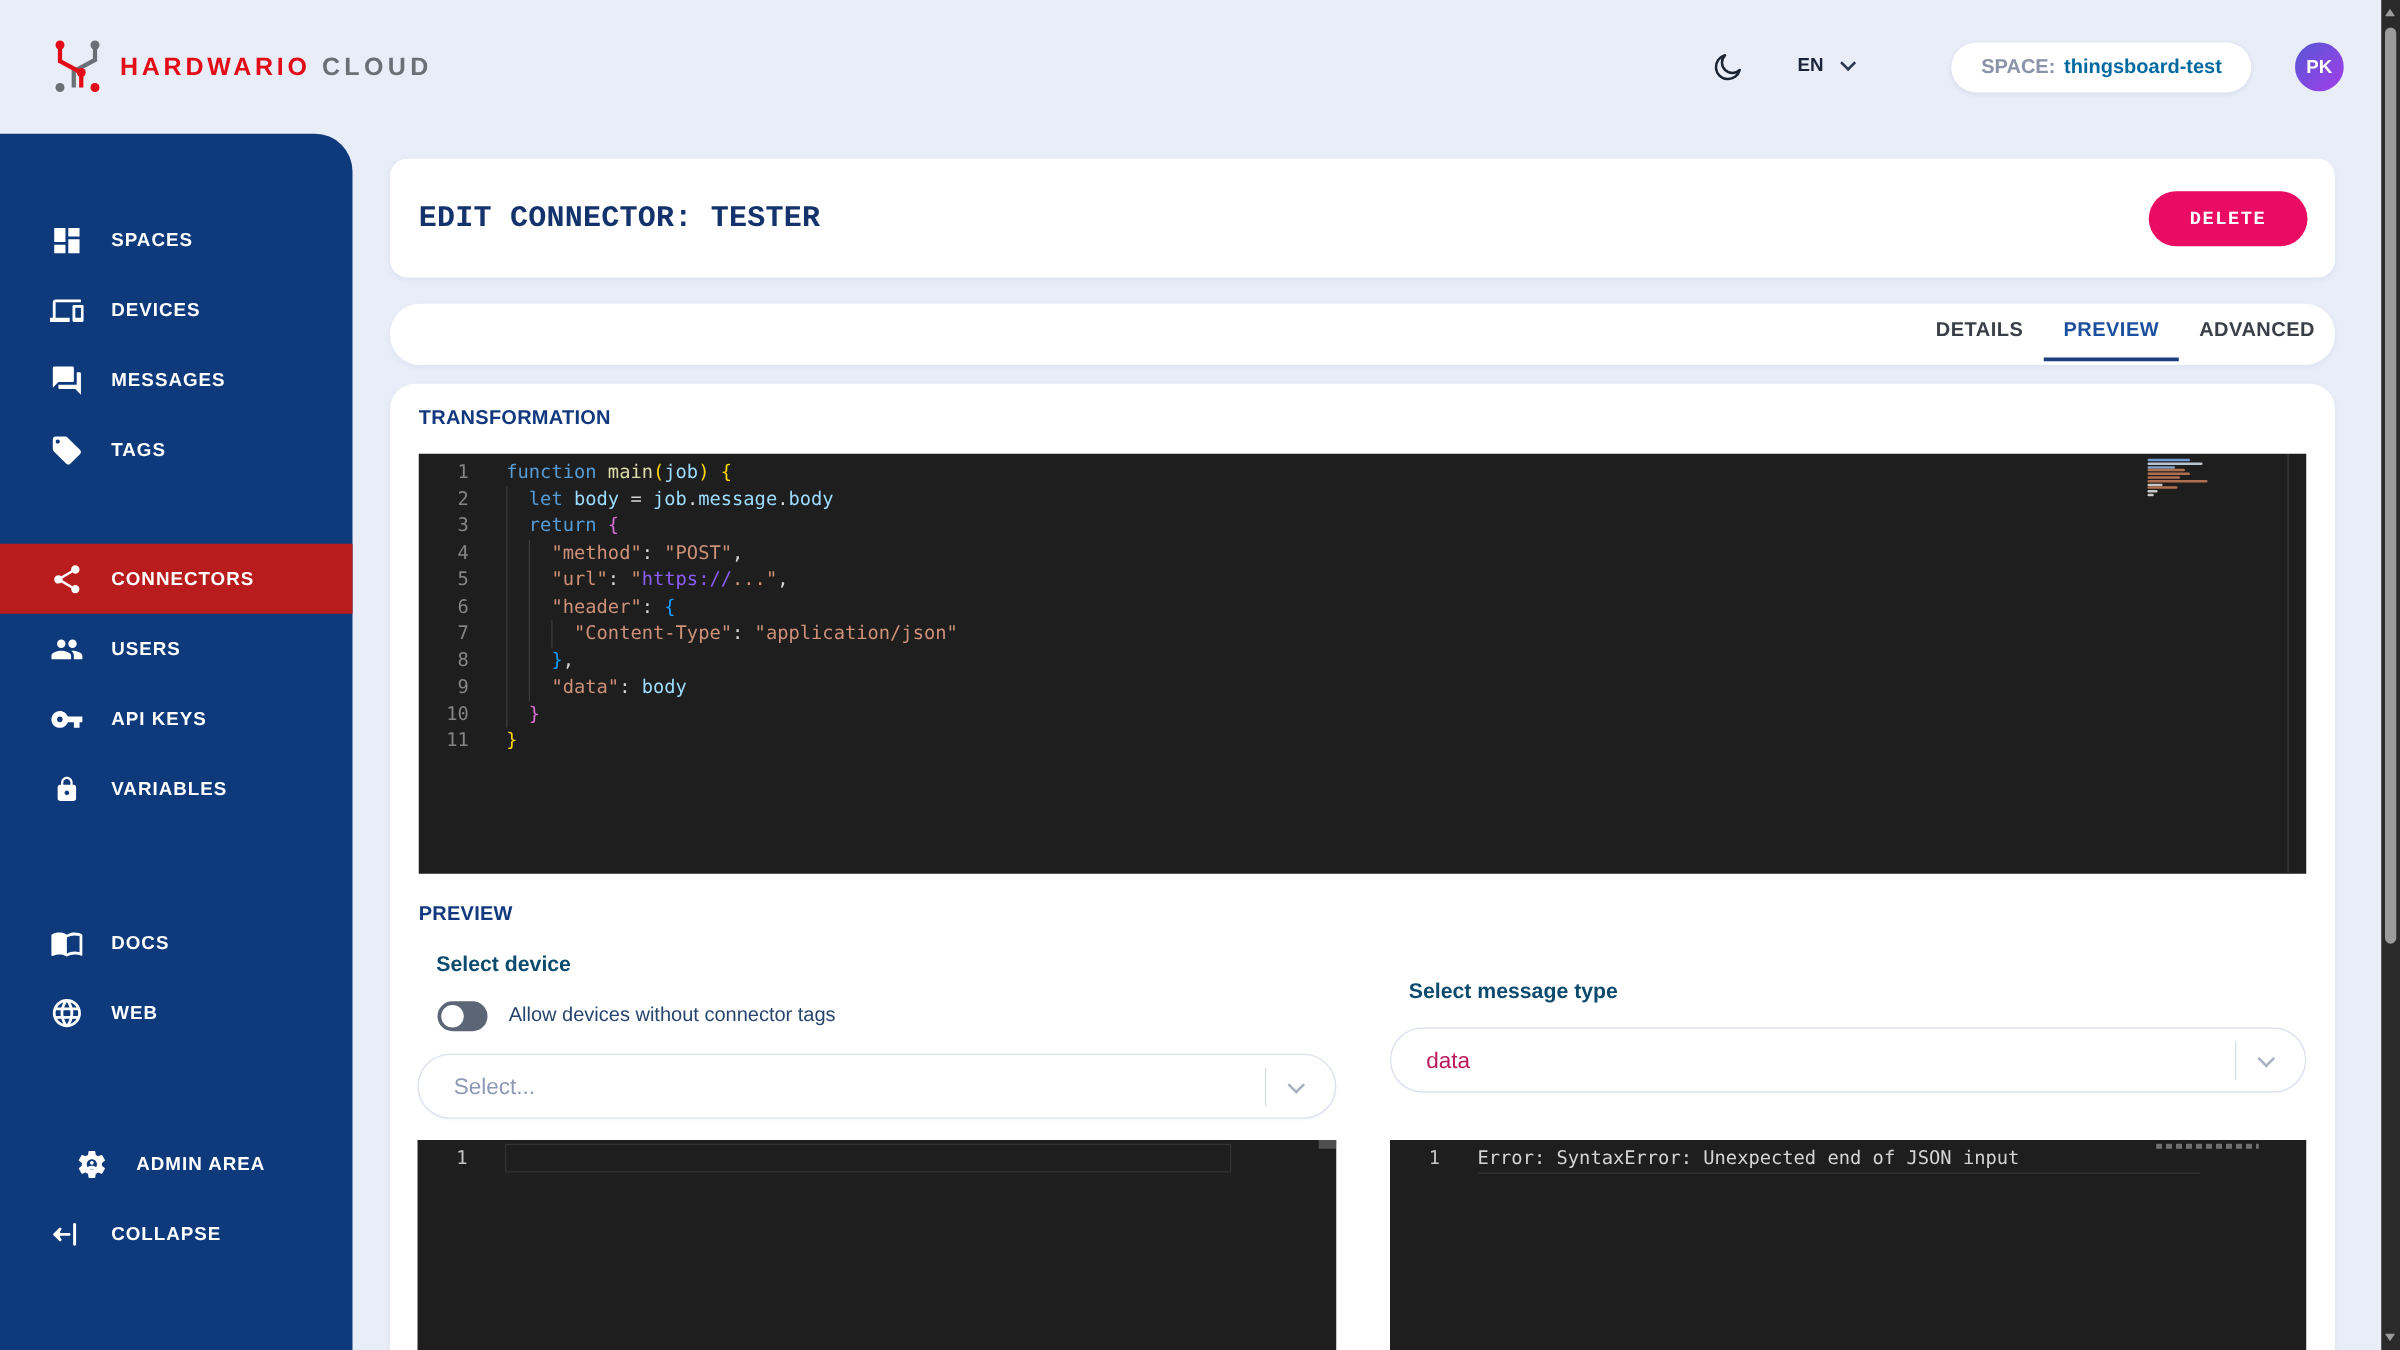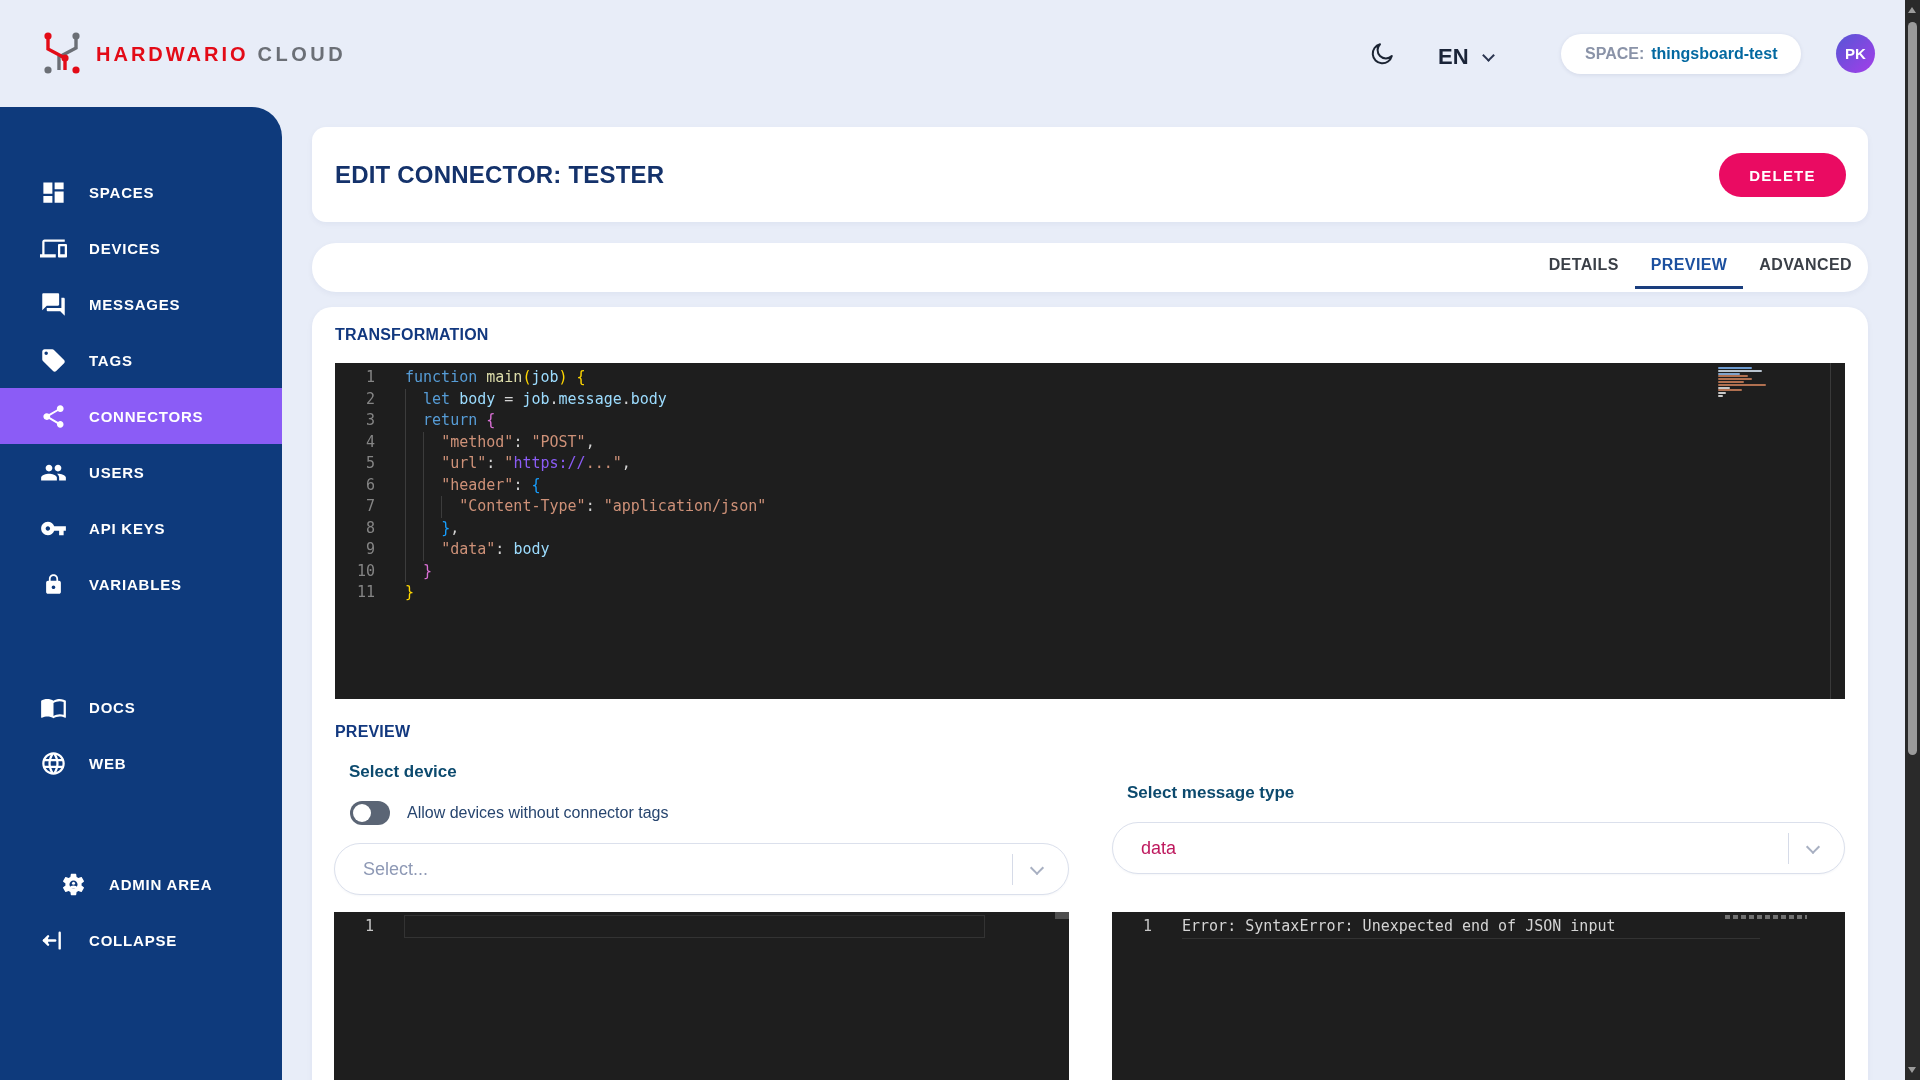--- a/index.html
+++ b/index.html
@@ -11,48 +11,48 @@
   }
 
   
   .topbar { position:absolute; left:0; top:0; width:1920px; height:107px; }
   .logo { position:absolute; left:38px; top:29px; width:48px; height:48px; }
   .brand { position:absolute; left:96px; top:43px; font-size:20px; white-space:nowrap; }
   .brand-primary { color:#e30b17; font-weight:800; letter-spacing:3px; }
   .brand-secondary { color:#6b6f76; font-weight:600; letter-spacing:3.5px; margin-left:9px; }
   .moon-btn { position:absolute; left:1368px; top:40px; width:28px; height:28px; background:none; border:none; cursor:pointer; }
   .lang { position:absolute; left:1438px; top:44px; display:flex; align-items:center; gap:15px;
-          font-size:22px; font-weight:600; color:#1a2438; cursor:pointer; }
+          font-size:15px; font-weight:600; color:#1a2438; cursor:pointer; }
   .chev { width:9px; height:9px; border-right:2px solid #2a3550; border-bottom:2px solid #2a3550;
           transform:rotate(45deg); margin-top:-4px; }
   .space-pill { position:absolute; left:1561px; top:34px; height:40px; border-radius:21px; background:#fff;
           display:flex; align-items:center; padding:0 24px; gap:7px; font-size:16px;
           box-shadow:0 1px 4px rgba(25,40,90,.10); cursor:pointer; white-space:nowrap; }
   .space-label { color:#8a93a8; font-weight:600; }
   .space-name  { color:#0369a1; font-weight:800; }
   .avatar { position:absolute; left:1836px; top:34px; width:39px; height:39px; border-radius:50%;
           background:linear-gradient(135deg,#5a55d6 5%,#a03fe8 95%); color:#fff; font-weight:700;
           font-size:15px; display:flex; align-items:center; justify-content:center; cursor:pointer; }
 
   
   .sidebar { position:absolute; left:0; top:107px; width:282px; height:973px;
           background:#0e3a7c; border-top-right-radius:30px; padding-top:57px; }
   .nav-item { height:56px; display:flex; align-items:center; padding-left:40px; gap:22px;
           color:#fff; cursor:pointer; }
-  .nav-item.active { background:#8b5cf6; }
+  .nav-item.active { background:#b91c1c;margin-top:47px; }
   .nav-icon { width:27px; height:27px; flex:none; display:flex; align-items:center; justify-content:center; }
   .nav-icon svg { width:100%; height:100%; fill:#fff; }
   .nav-label { font-size:15px; font-weight:700; letter-spacing:.8px; white-space:nowrap; }
   .gap-docs  { margin-top:67px; }
   .gap-admin { margin-top:65px;margin-left:20px; }
 
   
   .main { position:absolute; left:282px; top:107px; width:1638px; height:973px; }
   .card { position:absolute; background:#fff; box-shadow:0 2px 6px rgba(25,45,100,.05); }
-  .title-card { left:30px; top:20px; width:1556px; height:95px; border-radius:14px; }
+  .title-card { left:30px; top:20px; width:1556px; height:95px; border-radius:14px;font-family:Liberation Mono, monospace; }
   .page-title { position:absolute; left:23px; top:50%; transform:translateY(-50%);
           font-size:24px; font-weight:800; color:#14326b; letter-spacing:.2px; }
   .delete-btn { position:absolute; right:22px; top:26px; width:127px; height:44px; border-radius:22px;
           background:#ea0b62; color:#fff; font-weight:700; font-size:15px; letter-spacing:1.2px;
           border:none; cursor:pointer; font-family:inherit; }
 
   .tabs-card { left:30px; top:136px; width:1556px; height:49px; border-radius:24px;
           display:flex; align-items:flex-start; padding-left:21px;justify-content:flex-end; }
   .tab { height:46px; padding:0 16px; display:flex; align-items:center; font-size:16px; font-weight:700;
           letter-spacing:.4px; color:#3a3f47; border-bottom:3px solid transparent; cursor:pointer; }

